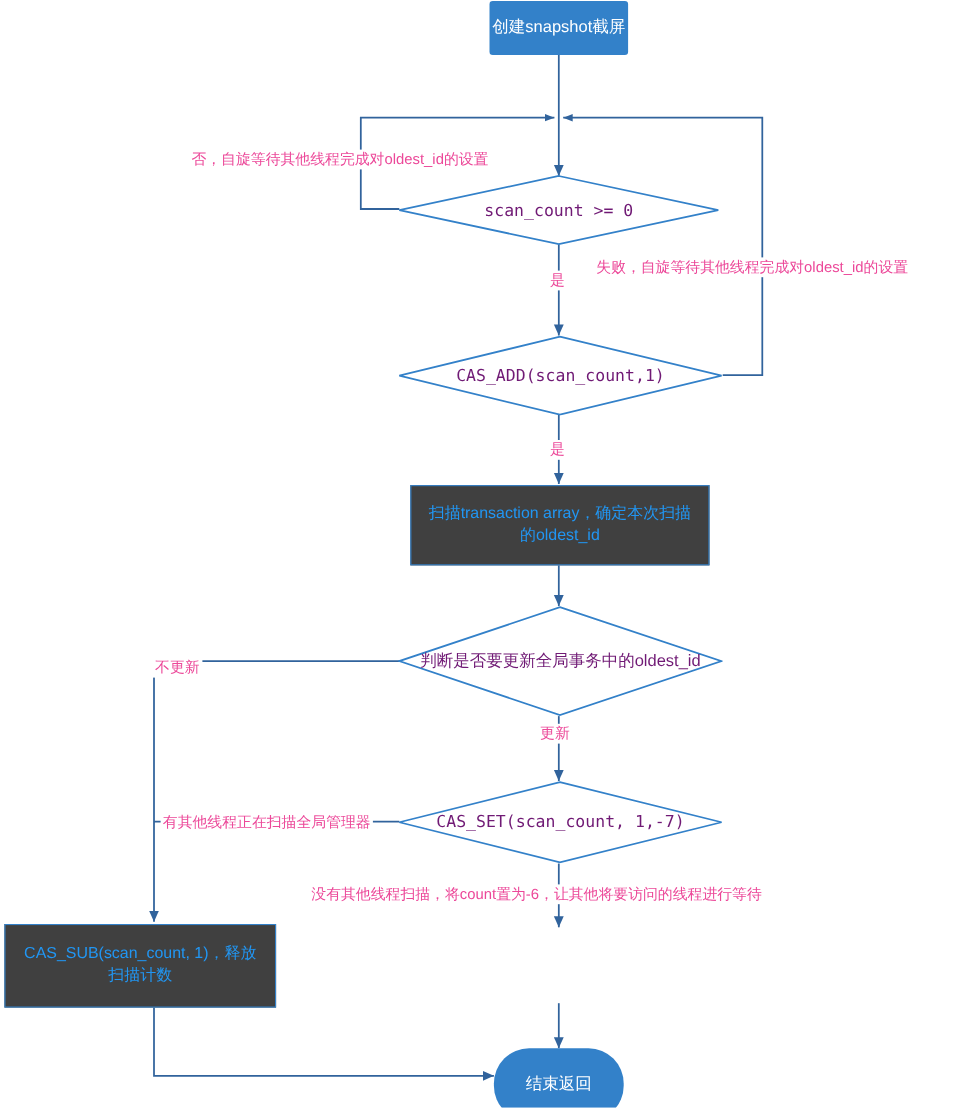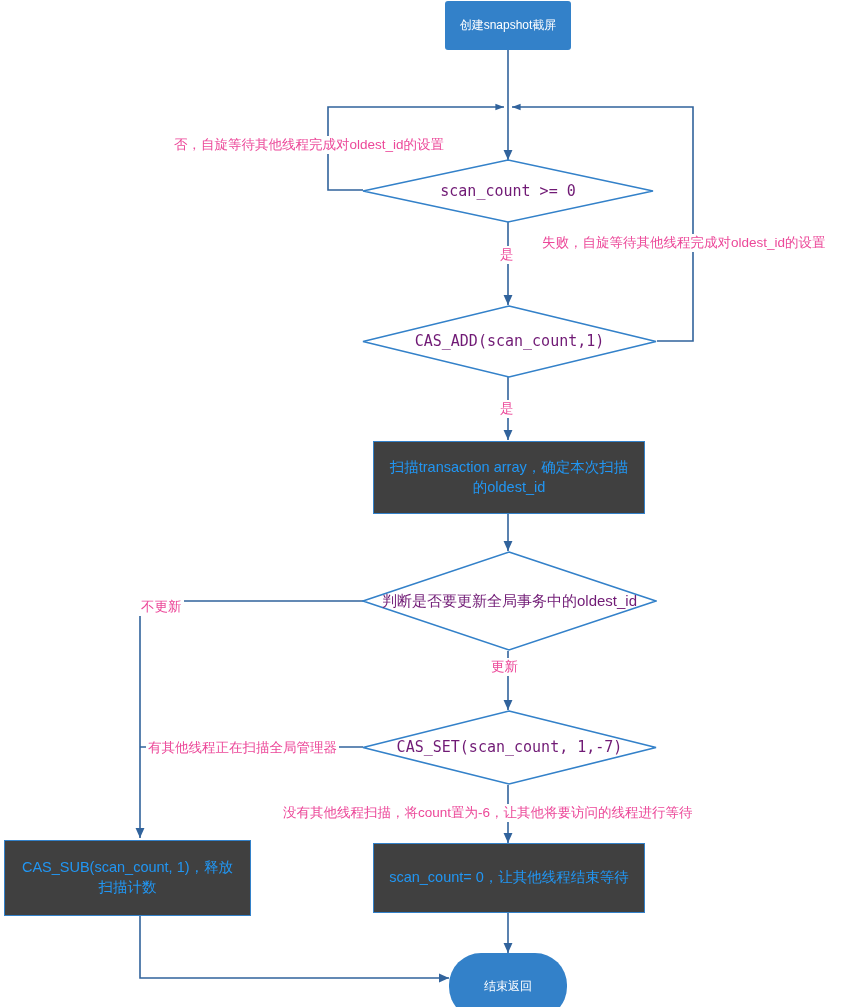--- a/index.html
+++ b/index.html
@@ -29,21 +29,21 @@
     box-sizing: border-box;
     display: flex;
     align-items: center;
     justify-content: center;
     text-align: center;
     line-height: 1.35;
   }
   .node-terminator {
     background: #3381c9;
     color: #ffffff;
-    font-size: 12px;
+    font-size: 15px;
     border-radius: 3px;
   }
   .node-terminator.rounded {
     border-radius: 32px;
   }
   .node-process {
     background: #404040;
     border: 1.5px solid #3381c9;
     color: #2196f3;
     font-size: 14.5px;
@@ -158,23 +158,20 @@
     <svg width="295" height="75" viewBox="0 0 295 75" xmlns="http://www.w3.org/2000/svg">
       <polygon points="147,1 294,37.5 147,74 1,37.5" fill="#ffffff" stroke="#3381c9" stroke-width="1.6"></polygon>
     </svg>
     <span class="dia-text mono">CAS_SET(scan_count, 1,-7)</span>
   </div>
 
   <div class="node node-process" style="left:4px; top:840px; width:247px; height:76px; padding:0 10px;">
     <span>CAS_SUB(scan_count, 1)，释放扫描计数</span>
   </div>
 
-  <div class="node node-process" style="left:373px; top:843px; width:272px; height:70px; padding:0 10px;">
-    <span>scan_count= 0，让其他线程结束等待</span>
-  </div>
 
   <div class="node node-terminator rounded" style="left:449px; top:953px; width:118px; height:66px;">
     <span>结束返回</span>
   </div>
 
   <div class="edge-label cjk-blue" style="left:172px; top:136px;">
     <span>否，自旋等待其他线程完成对oldest_id的设置</span>
   </div>
 
   <div class="edge-label cjk-blue" style="left:498px; top:246px;">

